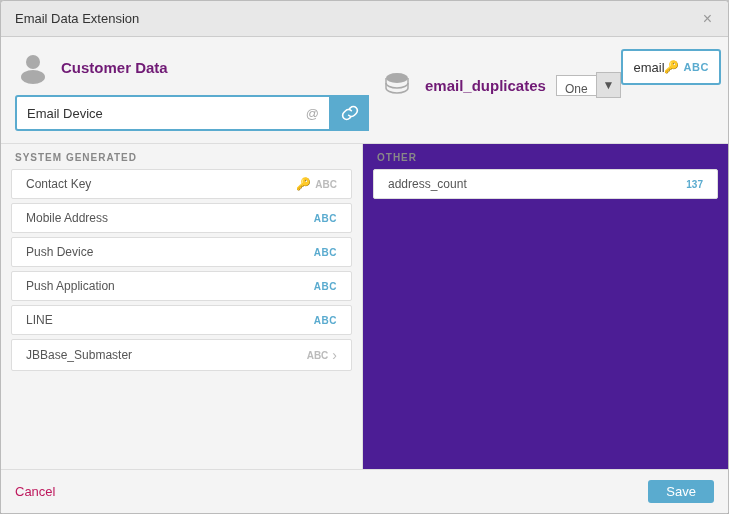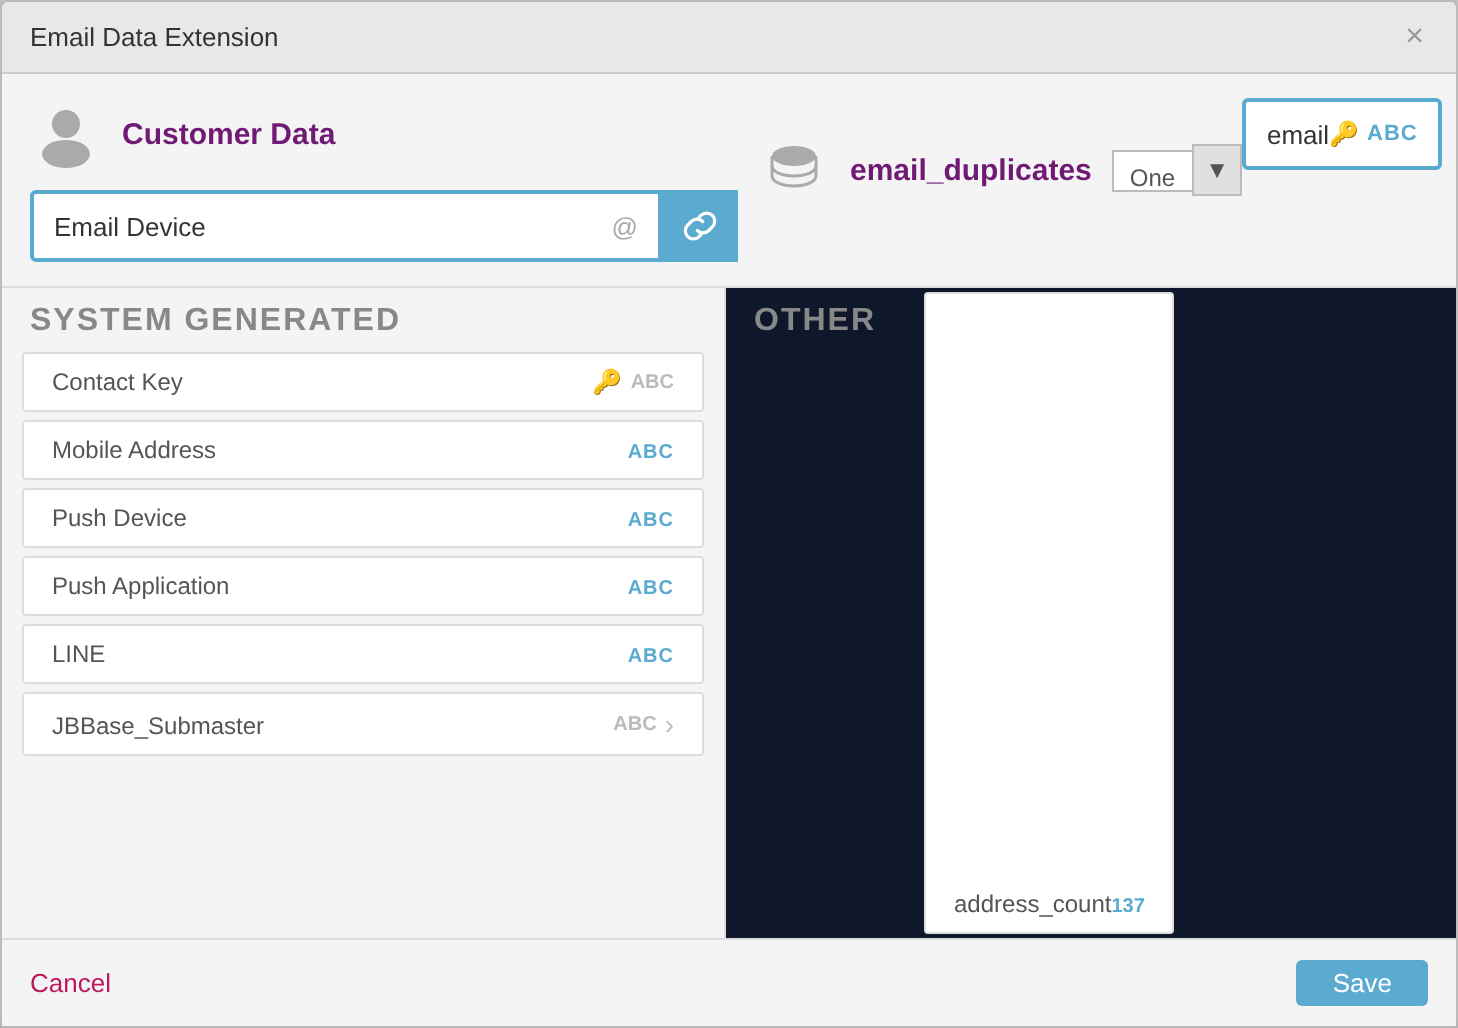--- a/index.html
+++ b/index.html
@@ -184,34 +184,35 @@
       flex: 0 0 362px;
       border-right: 1px solid #ddd;
       display: flex;
       flex-direction: column;
       overflow-y: auto;
       background: #f4f4f4;
     }
     .right-cols {
       flex: 1;
       display: flex;
+      flex-direction: column;
       overflow-y: auto;
-      background: #0f172a;
+      background: #4c1d95;
     }
     .section-label {
-      font-size: 16px;
+      font-size: 10px;
       color: #888;
       font-weight: bold;
       letter-spacing: 1px;
       padding: 8px 14px 4px 14px;
       text-transform: uppercase;
     }
     .field-row {
       display: flex;
-      align-items: flex-end;
+      align-items: center;
       justify-content: space-between;
       padding: 7px 14px;
       border: 1px solid #ddd;
       background: #fff;
       margin: 2px 10px;
       border-radius: 2px;
       font-size: 12px;
       color: #555;
     }
     .field-row-icons {

